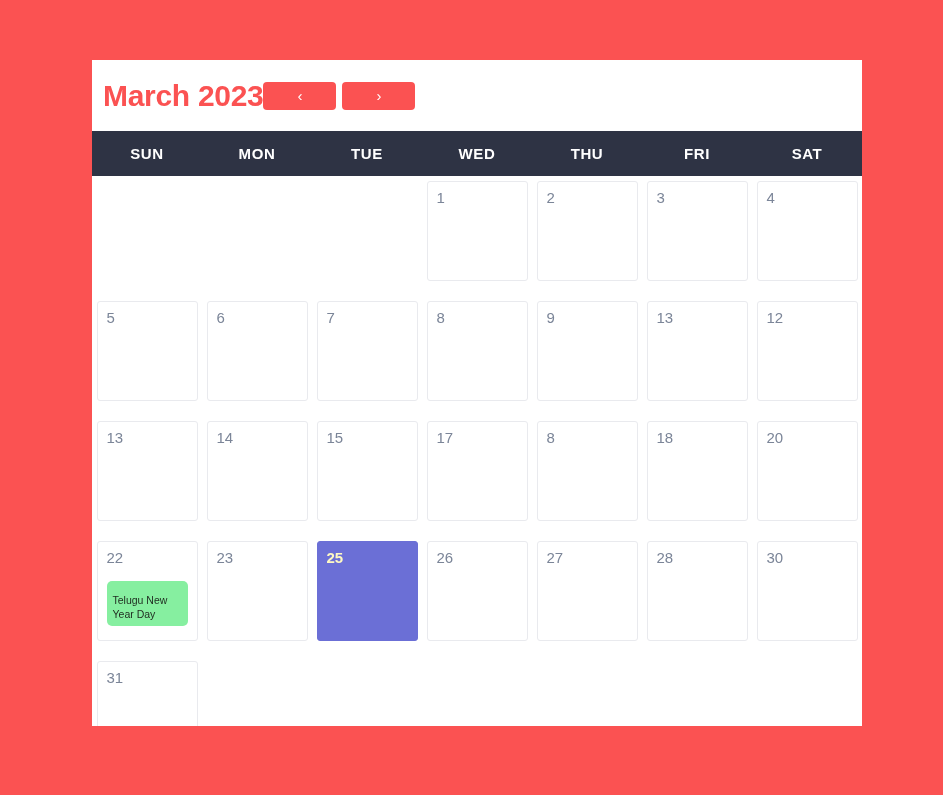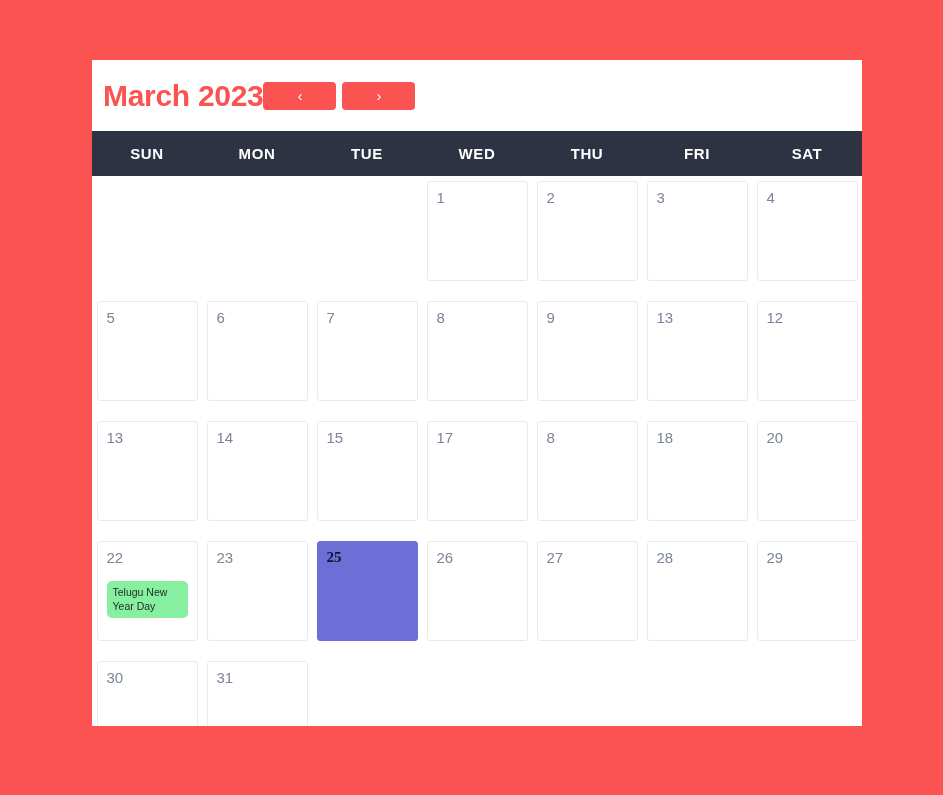--- a/index.html
+++ b/index.html
@@ -105,29 +105,28 @@
   .day-cell.selected {
     background: #6b6fd6;
     border-color: #6b6fd6;
   }
   .day-number {
     font-size: 15px;
     color: #7b8598;
     line-height: 1;
   }
   .day-cell.selected .day-number {
-    color: #0f172a;
+    color: #fef9c3;
     font-weight: bold;
-    font-family: Liberation Serif, serif;
   }
   .event-chip {
     margin-top: 16px;
     background: #86efa0;
     border-radius: 5px;
-    padding: 4px 6px 5px 6px;
+    padding: 12px 6px 5px 6px;
     font-size: 10.5px;
     line-height: 1.35;
     color: #1f2a1f;
     box-sizing: border-box;
     cursor: pointer;
   }
 </style>
 </head>
 <body>
 
@@ -227,23 +226,20 @@
       <div class="day-cell">
         <div class="day-number">26</div>
       </div>
       <div class="day-cell">
         <div class="day-number">27</div>
       </div>
       <div class="day-cell">
         <div class="day-number">28</div>
       </div>
       <div class="day-cell">
-        <div class="day-number">29</div>
-      </div>
-      <div class="day-cell">
         <div class="day-number">30</div>
       </div>
       <div class="day-cell">
         <div class="day-number">31</div>
       </div>
       <div class="day-cell blank"></div>
     </div>
 
 </div>
 

